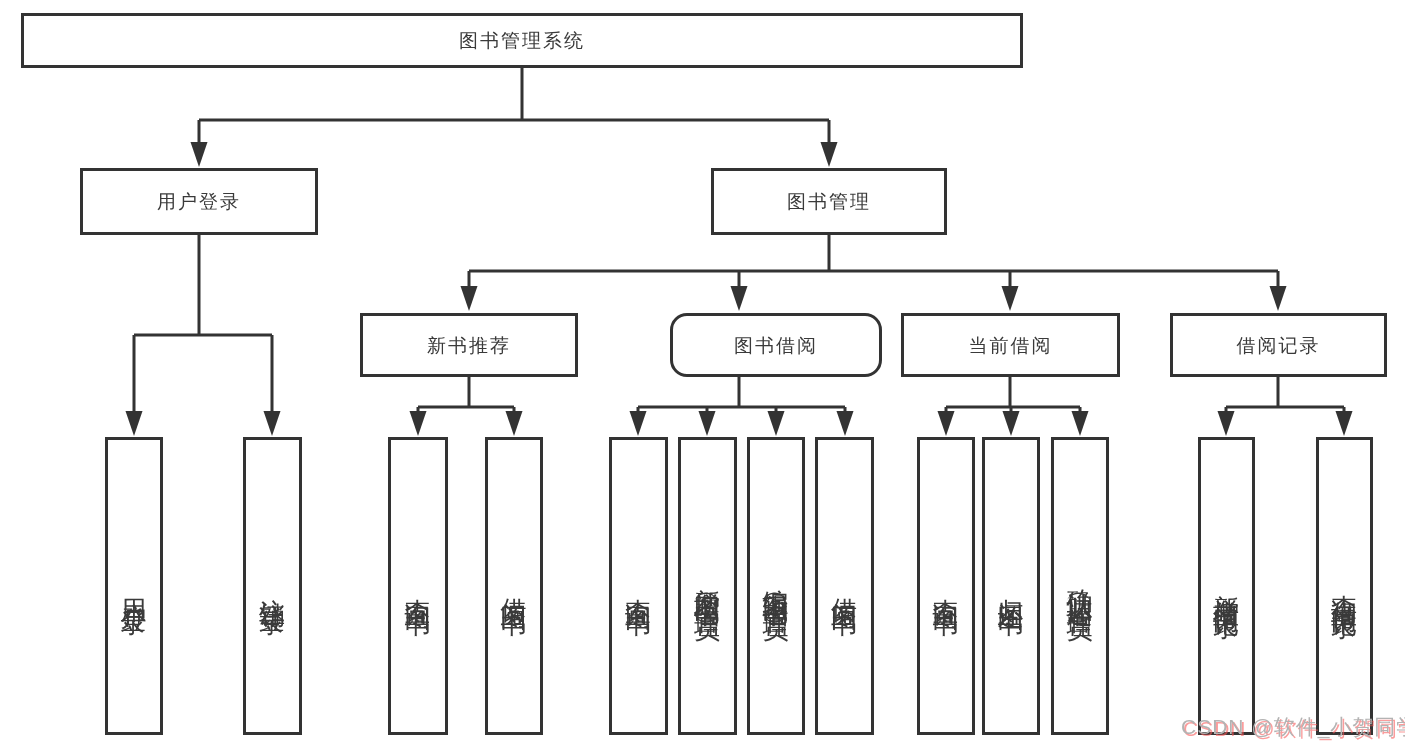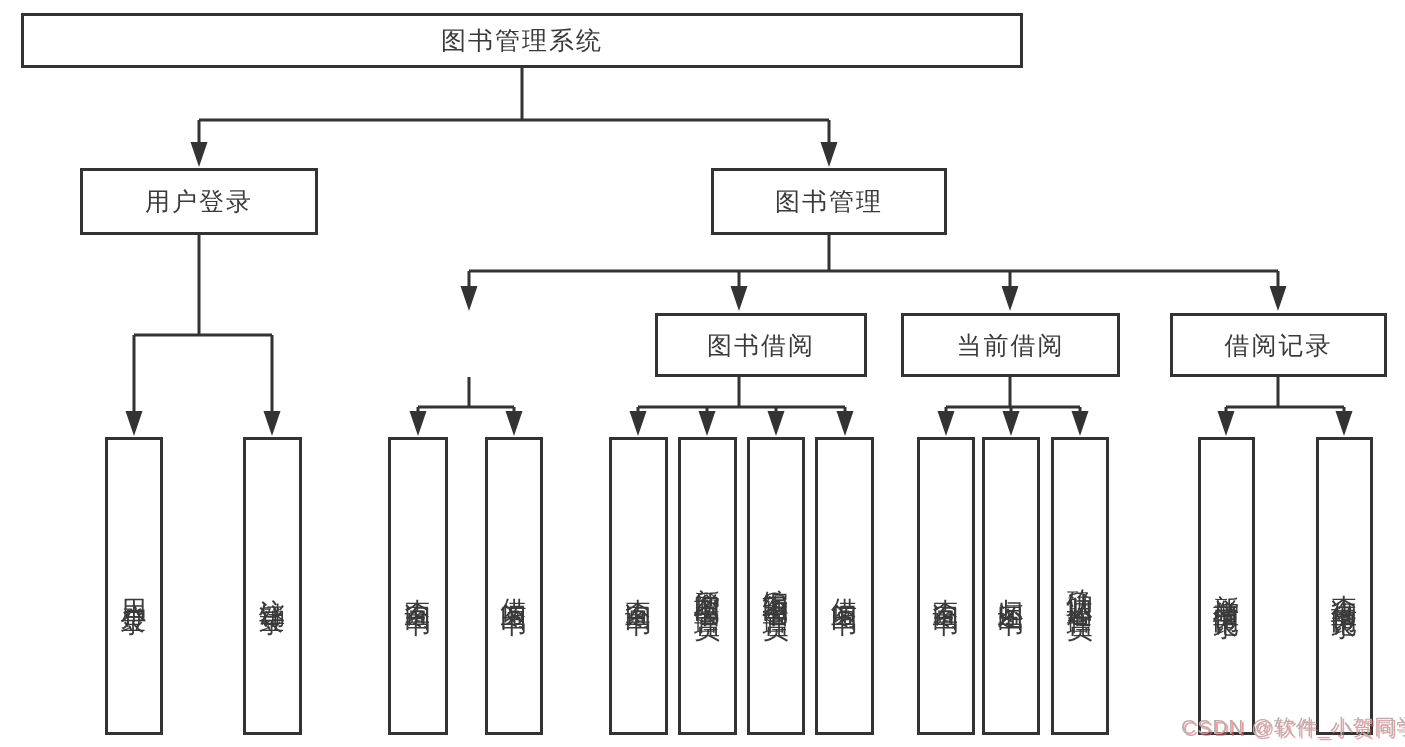--- a/index.html
+++ b/index.html
@@ -27,21 +27,21 @@
     border: 3px solid #333333;
     background: #ffffff;
     color: #3a3a3a;
     display: flex;
     align-items: center;
     justify-content: center;
     text-align: center;
     z-index: 2;
   }
   .h-box {
-    font-size: 25px;
+    font-size: 19px;
     letter-spacing: 2px;
     line-height: 1;
     white-space: nowrap;
   }
   .v-box {
     writing-mode: vertical-rl;
     font-size: 26px;
     letter-spacing: 4px;
     line-height: 1;
   }
@@ -99,21 +99,22 @@
       <polygon points="1217.5,411 1234.5,411 1226,436"></polygon>
       <polygon points="1335.5,411 1352.5,411 1344,436"></polygon>
     </g>
   </svg>
 
   <div class="box h-box" style="left:21px; top:13px; width:1002px; height:55px;">图书管理系统</div>
 
   <div class="box h-box" style="left:80px; top:168px; width:238px; height:67px;">用户登录</div>
   <div class="box h-box" style="left:711px; top:168px; width:236px; height:67px;">图书管理</div>
 
-  <div class="box h-box" style="left:655px; top:313px; width:212px; height:64px;">图书借阅</div>
+  <div class="box h-box" style="left:360px; top:313px; width:218px; height:64px;">新书推荐</div>
+  <div class="box h-box" style="left:670px; top:313px; width:212px; height:64px;border-radius:17px;">图书借阅</div>
   <div class="box h-box" style="left:1170px; top:313px; width:217px; height:64px;">借阅记录</div>
   <div class="box h-box" style="left:901px; top:313px; width:219px; height:64px;">当前借阅</div>
 
   <div class="box v-box" style="left:105px; top:437px; width:58px; height:298px;">用户登录</div>
   <div class="box v-box" style="left:243px; top:437px; width:59px; height:298px;">注销登录</div>
 
   <div class="box v-box" style="left:388px; top:437px; width:60px; height:298px;">查询图书</div>
   <div class="box v-box" style="left:485px; top:437px; width:58px; height:298px;">借阅图书</div>
 
   <div class="box v-box" style="left:609px; top:437px; width:59px; height:298px;">查询图书</div>

